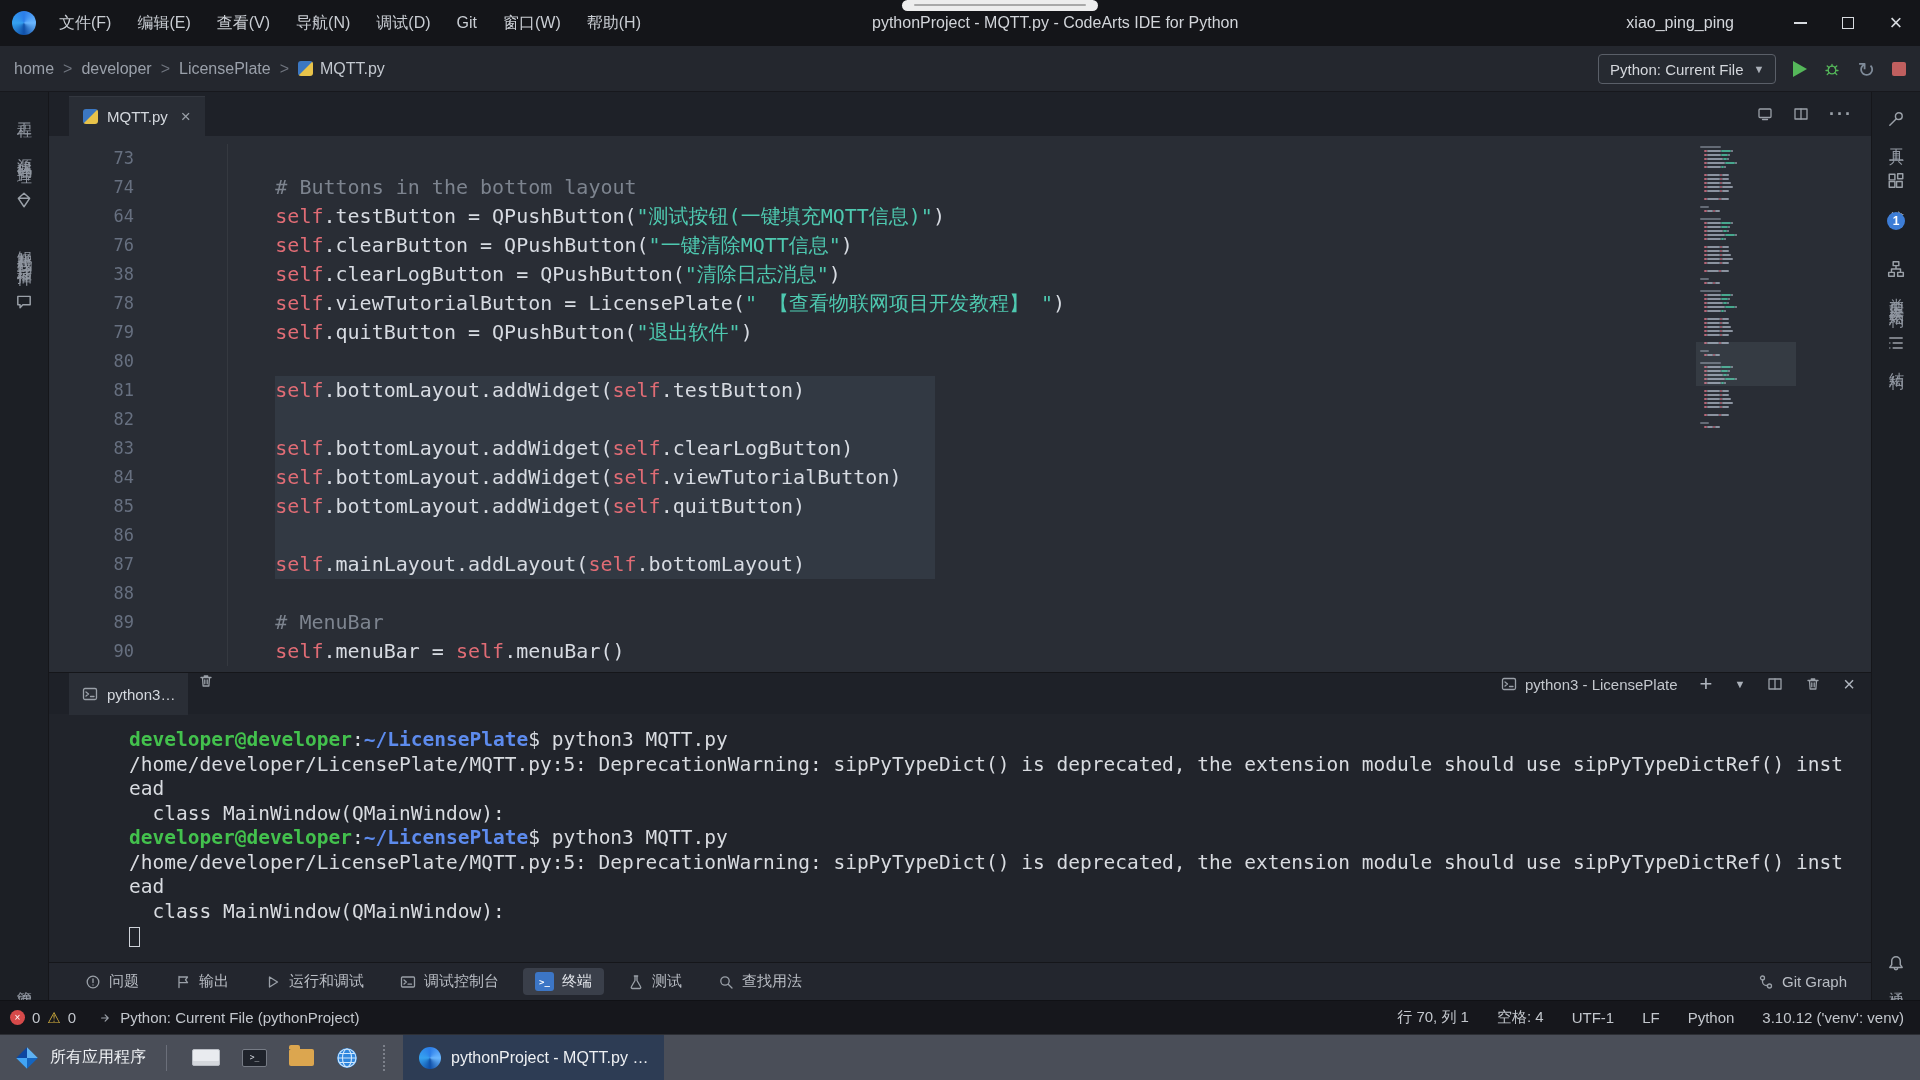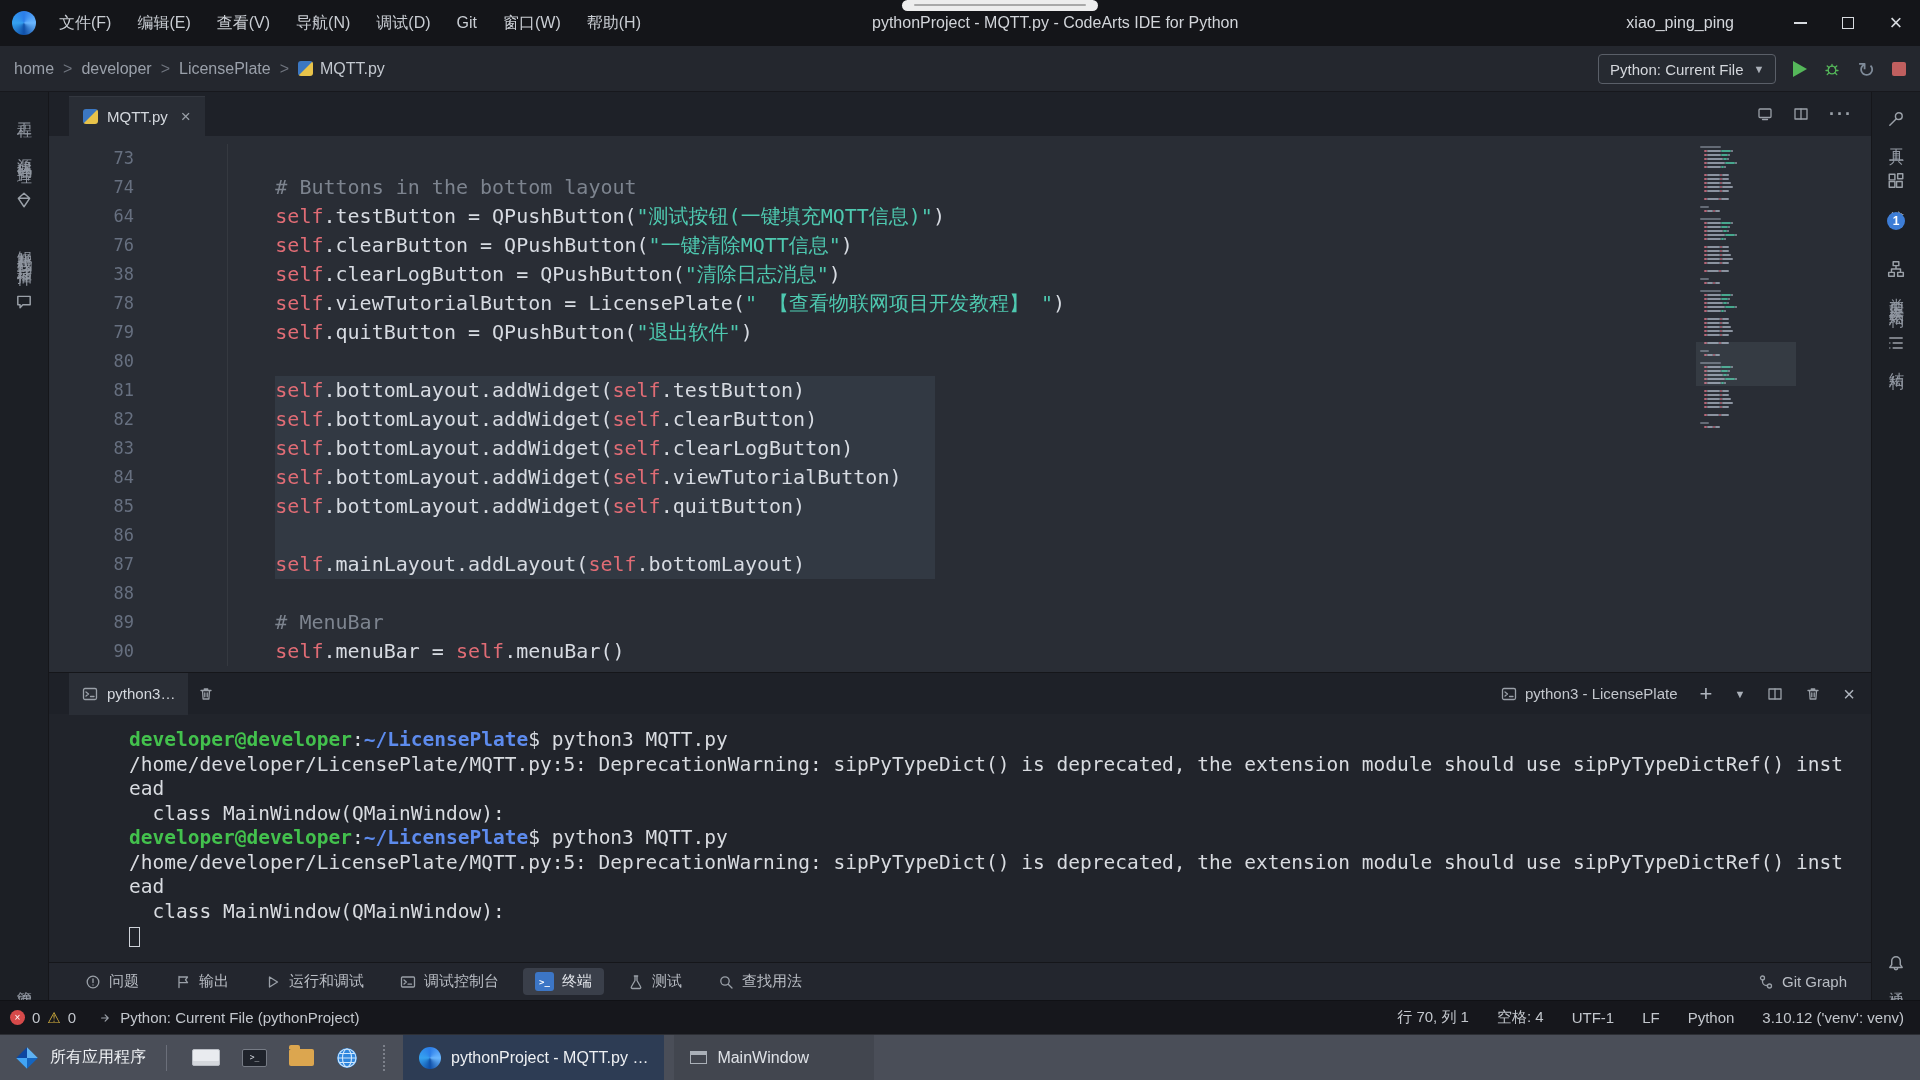--- a/index.html
+++ b/index.html
@@ -71,21 +71,21 @@
   .code { padding-left:45px; font-size:20px; white-space:pre; }
   .tok-p { color:#d7dbe2; } .tok-k { color:#e06c75; } .tok-s { color:#4ec9b0; } .tok-c { color:#7d848f; }
   .sel-rect { position:absolute; background:rgba(140,165,200,0.10); pointer-events:none; }
   .indent-guide { position:absolute; width:1px; background:rgba(255,255,255,0.06); pointer-events:none; }
   .minimap { position:absolute; right:79px; top:6px; width:92px; bottom:6px; }
   .mrow { display:flex; height:2px; margin-bottom:2px; }
   .mseg { height:2px; border-radius:1px; }
   .mm-viewport { position:absolute; left:-4px; right:-4px; top:200px; height:44px; background:rgba(210,225,245,0.08); }
 
   
-  .termhead { height:42px; background:#1e2128; border-top:1px solid #15161a; display:flex; align-items:center; position:relative; flex:0 0 42px; }
+  .termhead { height:42px; background:#1e2128; border-top:1px solid #15161a; display:flex; align-items:flex-start; position:relative; flex:0 0 42px; }
   .ttab { margin-left:20px; height:42px; display:flex; align-items:center; gap:9px; padding:0 13px;
     background:#2a2e36; font-size:15px; color:#d4d8de; }
   .ttab-trash { margin-left:10px; }
   .termhead-right { position:absolute; right:16px; display:flex; align-items:center; gap:22px; }
   .sess { display:flex; align-items:center; gap:8px; font-size:15px; color:#c3c7cd; }
   .plus { font-size:22px; color:#aeb4bd; line-height:1; }
   .xclose { font-size:20px; color:#aeb4bd; line-height:1; }
   .terminal { height:248px; background:#21242b; padding:14px 0 0 80px; flex:0 0 248px; overflow:hidden;
     font-family:"DejaVu Sans Mono","Liberation Mono",monospace; font-size:19.5px; }
   .tline { height:24.5px; line-height:24.5px; white-space:pre; color:#d8dbe0; }
@@ -278,21 +278,20 @@
             <div class="crow">
               <span class="ln">80</span>
               <span class="code"></span>
             </div>
             <div class="crow">
               <span class="ln">81</span>
               <span class="code"><span class="tok-p">        </span><span class="tok-k">self</span><span class="tok-p">.bottomLayout.addWidget(</span><span class="tok-k">self</span><span class="tok-p">.testButton)</span></span>
             </div>
             <div class="crow">
               <span class="ln">82</span>
-              <span class="code"><span class="tok-p">        </span><span class="tok-k">self</span><span class="tok-p">.bottomLayout.addWidget(</span><span class="tok-k">self</span><span class="tok-p">.clearButton)</span></span>
             </div>
             <div class="crow">
               <span class="ln">83</span>
               <span class="code"><span class="tok-p">        </span><span class="tok-k">self</span><span class="tok-p">.bottomLayout.addWidget(</span><span class="tok-k">self</span><span class="tok-p">.clearLogButton)</span></span>
             </div>
             <div class="crow">
               <span class="ln">84</span>
               <span class="code"><span class="tok-p">        </span><span class="tok-k">self</span><span class="tok-p">.bottomLayout.addWidget(</span><span class="tok-k">self</span><span class="tok-p">.viewTutorialButton)</span></span>
             </div>
             <div class="crow">
@@ -931,18 +930,14 @@
             <ellipse cx="11" cy="11" rx="4.5" ry="9"></ellipse>
             <path d="M2 11 h18 M3.5 6.5 h15 M3.5 15.5 h15"></path>
           </g>
         </svg>
       </span>
     <span class="tsep dotted"></span>
     <span class="task-app">
       <span class="codearts-ic"></span>
       <span class="lbl">pythonProject - MQTT.py …</span>
     </span>
-    <span class="task-win">
-      <span class="win-ic"></span>
-      <span class="lbl">MainWindow</span>
-    </span>
   </div>
 </div>
 
 </body></html>

